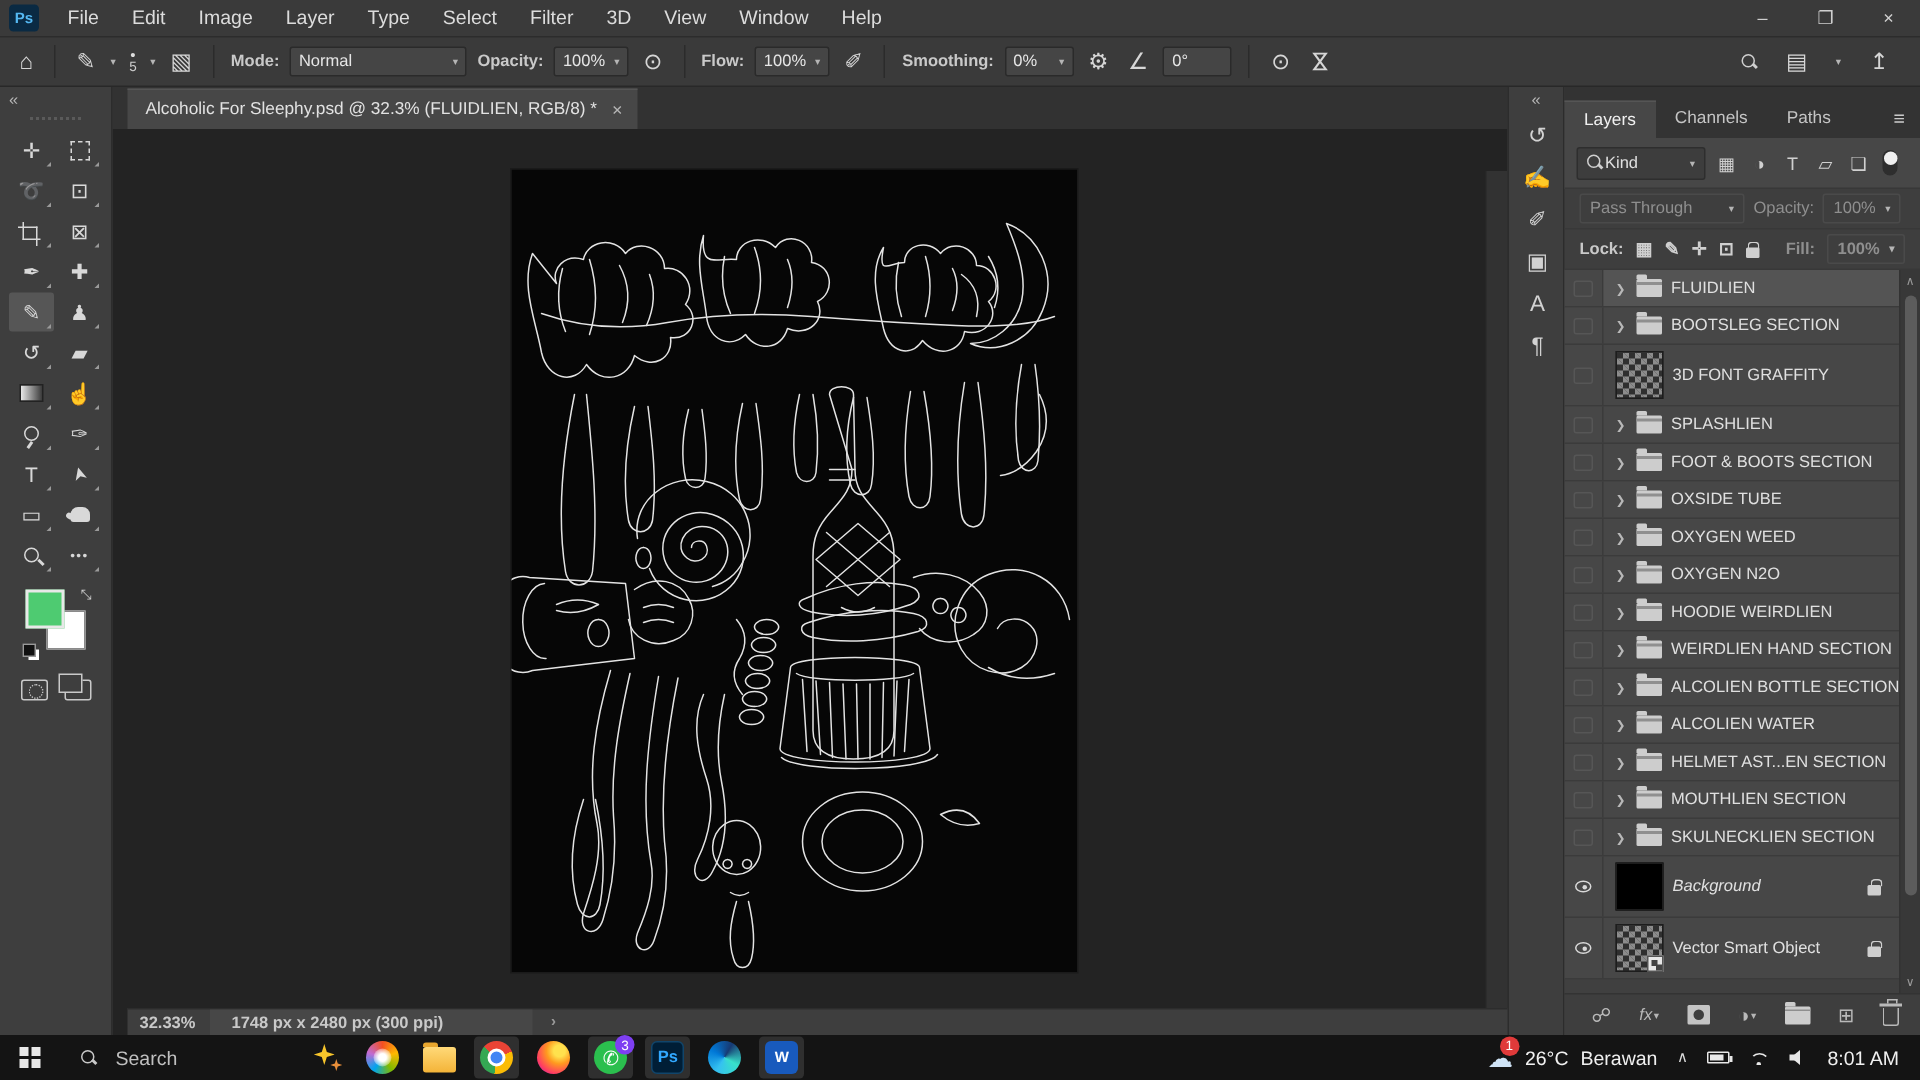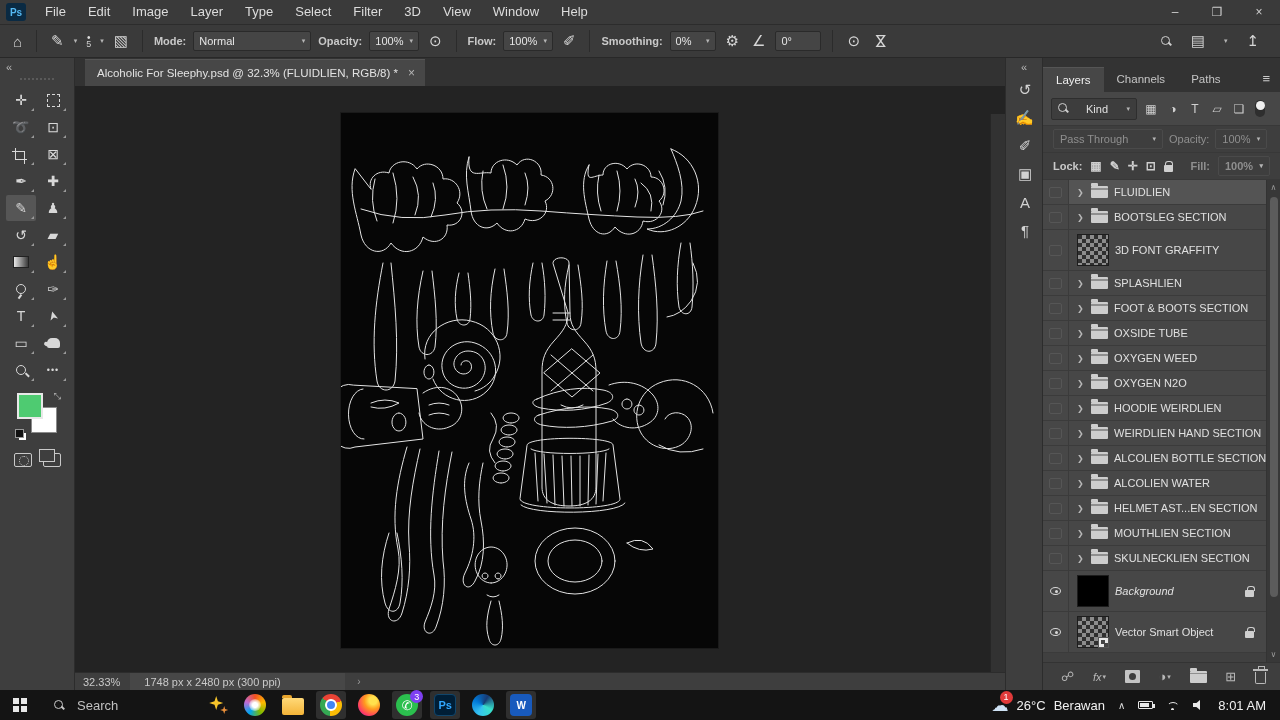--- a/index.html
+++ b/index.html
@@ -99,22 +99,22 @@
     display:flex; align-items:flex-end; }
   .doctab { height:27px; background:#474747; color:#e2e2e2; font-size:11.5px;
     display:flex; align-items:center; gap:10px; padding:0 10px 0 12px; margin-left:10px;
     border-top:1px solid #555; }
   .tab-close { color:#b5b5b5; font-size:12px; }
   #canvas { position:absolute; left:0; top:28px; width:930px; height:586px; background:#232323; overflow:hidden; }
   #artwork { position:absolute; left:266px; top:27px; width:377px; height:535px; display:block;
     box-shadow:0 0 0 1px #1a1a1a; }
   #canvas-scrollstrip { position:absolute; right:0; top:28px; width:15px; height:586px;
     background:#323232; border-left:1px solid #262626; }
-  #statusbar { position:absolute; left:0; top:614px; width:930px; height:18px; background:#3e3e3e;
-    border-top:1px solid #2c2c2c; display:flex; align-items:center; font-size:11px; color:#c9c9c9; }
+  #statusbar { position:absolute; left:10px; top:614px; width:930px; height:18px; background:#3e3e3e;
+    border-top:1px solid #2c2c2c; display:flex; align-items:center; font-size:11px; color:#c9c9c9;font-weight:bold; }
   #status-zoom { padding:0 10px 0 8px; }
   #status-info { background:#474747; height:18px; display:flex; align-items:center;
     padding:0 14px; min-width:215px; }
   #status-chevron { color:#9a9a9a; margin-left:12px; font-size:10px; }
 
   
   #dock { position:absolute; left:1005px; top:58px; width:38px; height:632px;
     background:#3e3e3e; border-left:1px solid #2c2c2c; border-right:1px solid #2c2c2c; }
   #dock .panel-collapse { display:block; text-align:center; }
   .dock-icon { width:38px; height:28px; display:flex; align-items:center; justify-content:center;
@@ -124,21 +124,21 @@
   #layerspanel { position:absolute; left:1043px; top:58px; width:237px; height:632px;
     background:#3e3e3e; display:flex; flex-direction:column; }
   #lp-tabs { height:34px; background:#333333; display:flex; align-items:flex-end; padding-top:8px; }
   .lp-tab { font-size:11.5px; color:#c5c5c5; padding:6px 13px; }
   .lp-tab[data-active="true"] { background:#474747; color:#f0f0f0; border-top:1px solid #555; }
   #lp-menu { margin-left:auto; color:#c9c9c9; padding:0 10px 6px 0; font-size:13px; }
   #lp-filter { height:34px; background:#474747; display:flex; align-items:center; gap:6px; padding:0 8px;
     border-bottom:1px solid #383838; }
   #kind-select { background:#3d3d3d; border:1px solid #2e2e2e; border-radius:2px; height:22px;
     display:flex; align-items:center; gap:5px; padding:0 6px; color:#e0e0e0; font-size:11px; flex:0 0 86px; justify-content:space-between;}
-  .kind-left { display:flex; align-items:center; gap:17px; }
+  .kind-left { display:flex; align-items:center; gap:1px; }
   .filter-ic { color:#d0d0d0; font-size:12px; width:16px; text-align:center; }
   .filter-toggle { width:10px; height:17px; background:#2e2e2e; border-radius:5px; position:relative; margin-left:2px; }
   .filter-toggle::after { content:""; position:absolute; left:0.5px; top:0.5px; width:9px; height:9px;
     background:#f0f0f0; border-radius:50%; }
   #lp-blend { height:27px; display:flex; align-items:center; gap:6px; padding:0 10px;
     border-bottom:1px solid #383838; }
   .disabled-select { border:1px solid #4a4a4a; border-radius:2px; height:20px; color:#8f8f8f;
     font-size:11px; display:flex; align-items:center; justify-content:space-between; padding:0 6px; }
   #blend-select { flex:0 0 110px; }
   .dim-label { color:#8f8f8f; font-size:11px; }

